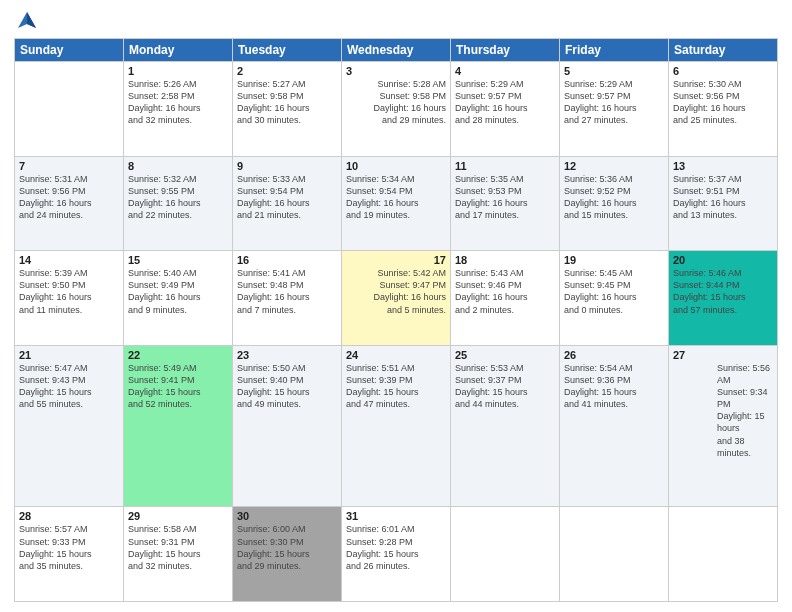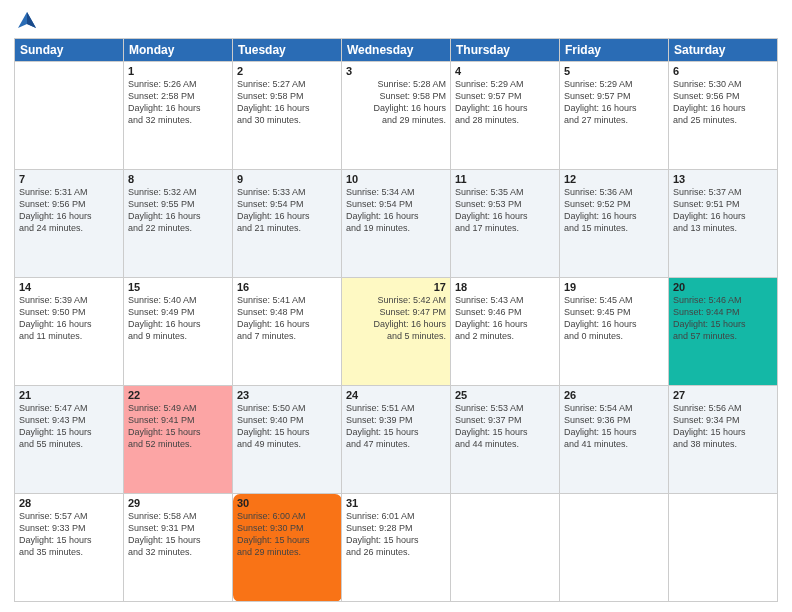--- a/index.html
+++ b/index.html
@@ -289,21 +289,21 @@
           </td>
         </tr>
         <tr>
           <td style="background: rgb(240, 244, 248);">
             <span class="day-number">21</span>
             <div class="day-info" style="white-space: pre-line;">Sunrise: 5:47 AM
 Sunset: 9:43 PM
 Daylight: 15 hours
 and 55 minutes.</div>
           </td>
-          <td style="background: #fca5a5;">
+          <td style="background: #86efac;">
             <span class="day-number">22</span>
             <div class="day-info" style="white-space: pre-line;">Sunrise: 5:49 AM
 Sunset: 9:41 PM
 Daylight: 15 hours
 and 52 minutes.</div>
           </td>
           <td style="background: rgb(240, 244, 248);">
             <span class="day-number">23</span>
             <div class="day-info" style="white-space: pre-line;">Sunrise: 5:50 AM
 Sunset: 9:40 PM
@@ -326,42 +326,42 @@
           </td>
           <td style="background: rgb(240, 244, 248);">
             <span class="day-number">26</span>
             <div class="day-info" style="white-space: pre-line;">Sunrise: 5:54 AM
 Sunset: 9:36 PM
 Daylight: 15 hours
 and 41 minutes.</div>
           </td>
           <td style="background: rgb(240, 244, 248);">
             <span class="day-number">27</span>
-            <div class="day-info" style="white-space: pre-line;">Sunrise: 5:56 AM
+            <div class="day-info" style="white-space: pre-line; margin-left: 44px;">Sunrise: 5:56 AM
 Sunset: 9:34 PM
 Daylight: 15 hours
 and 38 minutes.</div>
           </td>
         </tr>
         <tr>
           <td style="background: rgb(255, 255, 255);">
             <span class="day-number">28</span>
             <div class="day-info" style="white-space: pre-line;">Sunrise: 5:57 AM
 Sunset: 9:33 PM
 Daylight: 15 hours
 and 35 minutes.</div>
           </td>
           <td style="background: rgb(255, 255, 255);">
             <span class="day-number">29</span>
             <div class="day-info" style="white-space: pre-line;">Sunrise: 5:58 AM
 Sunset: 9:31 PM
 Daylight: 15 hours
 and 32 minutes.</div>
           </td>
-          <td style="background: #f97316; border-radius: 7px;">
+          <td style="background: #a3a3a3;">
             <span class="day-number">30</span>
             <div class="day-info" style="white-space: pre-line;">Sunrise: 6:00 AM
 Sunset: 9:30 PM
 Daylight: 15 hours
 and 29 minutes.</div>
           </td>
           <td style="background: rgb(255, 255, 255);">
             <span class="day-number">31</span>
             <div class="day-info" style="white-space: pre-line;">Sunrise: 6:01 AM
 Sunset: 9:28 PM

